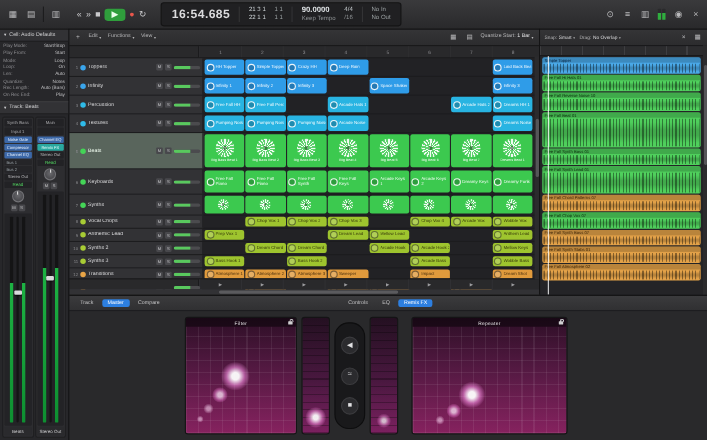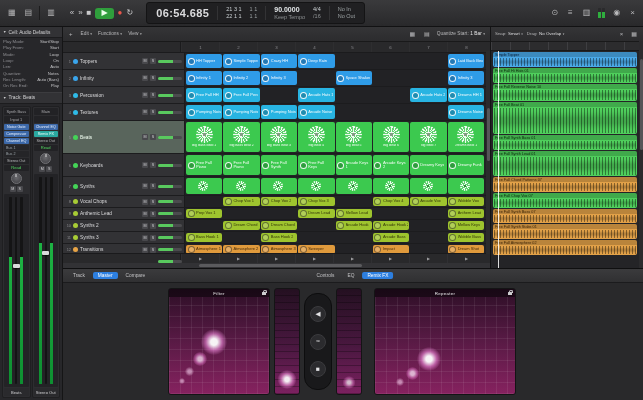--- a/index.html
+++ b/index.html
@@ -146,21 +146,21 @@
     <span class="ticon">▥</span>
     <div class="tcontrols">
       <span class="tc">«</span>
       <span class="tc">»</span>
       <span class="tc">■</span>
       <span class="tc play">▶</span>
       <span class="tc rec">●</span>
       <span class="tc">↻</span>
     </div>
     <div class="lcd">
-      <span class="lcd-time">06:54.685</span>
+      <span class="lcd-time">16:54.685</span>
       <span class="lcd-sep"></span>
       <span class="lcd-col">
         <span>21 3 1</span>
         <span>22 1 1</span>
       </span>
       <span class="lcd-col dim">
         <span>1 1</span>
         <span>1 1</span>
       </span>
       <span class="lcd-sep"></span>

